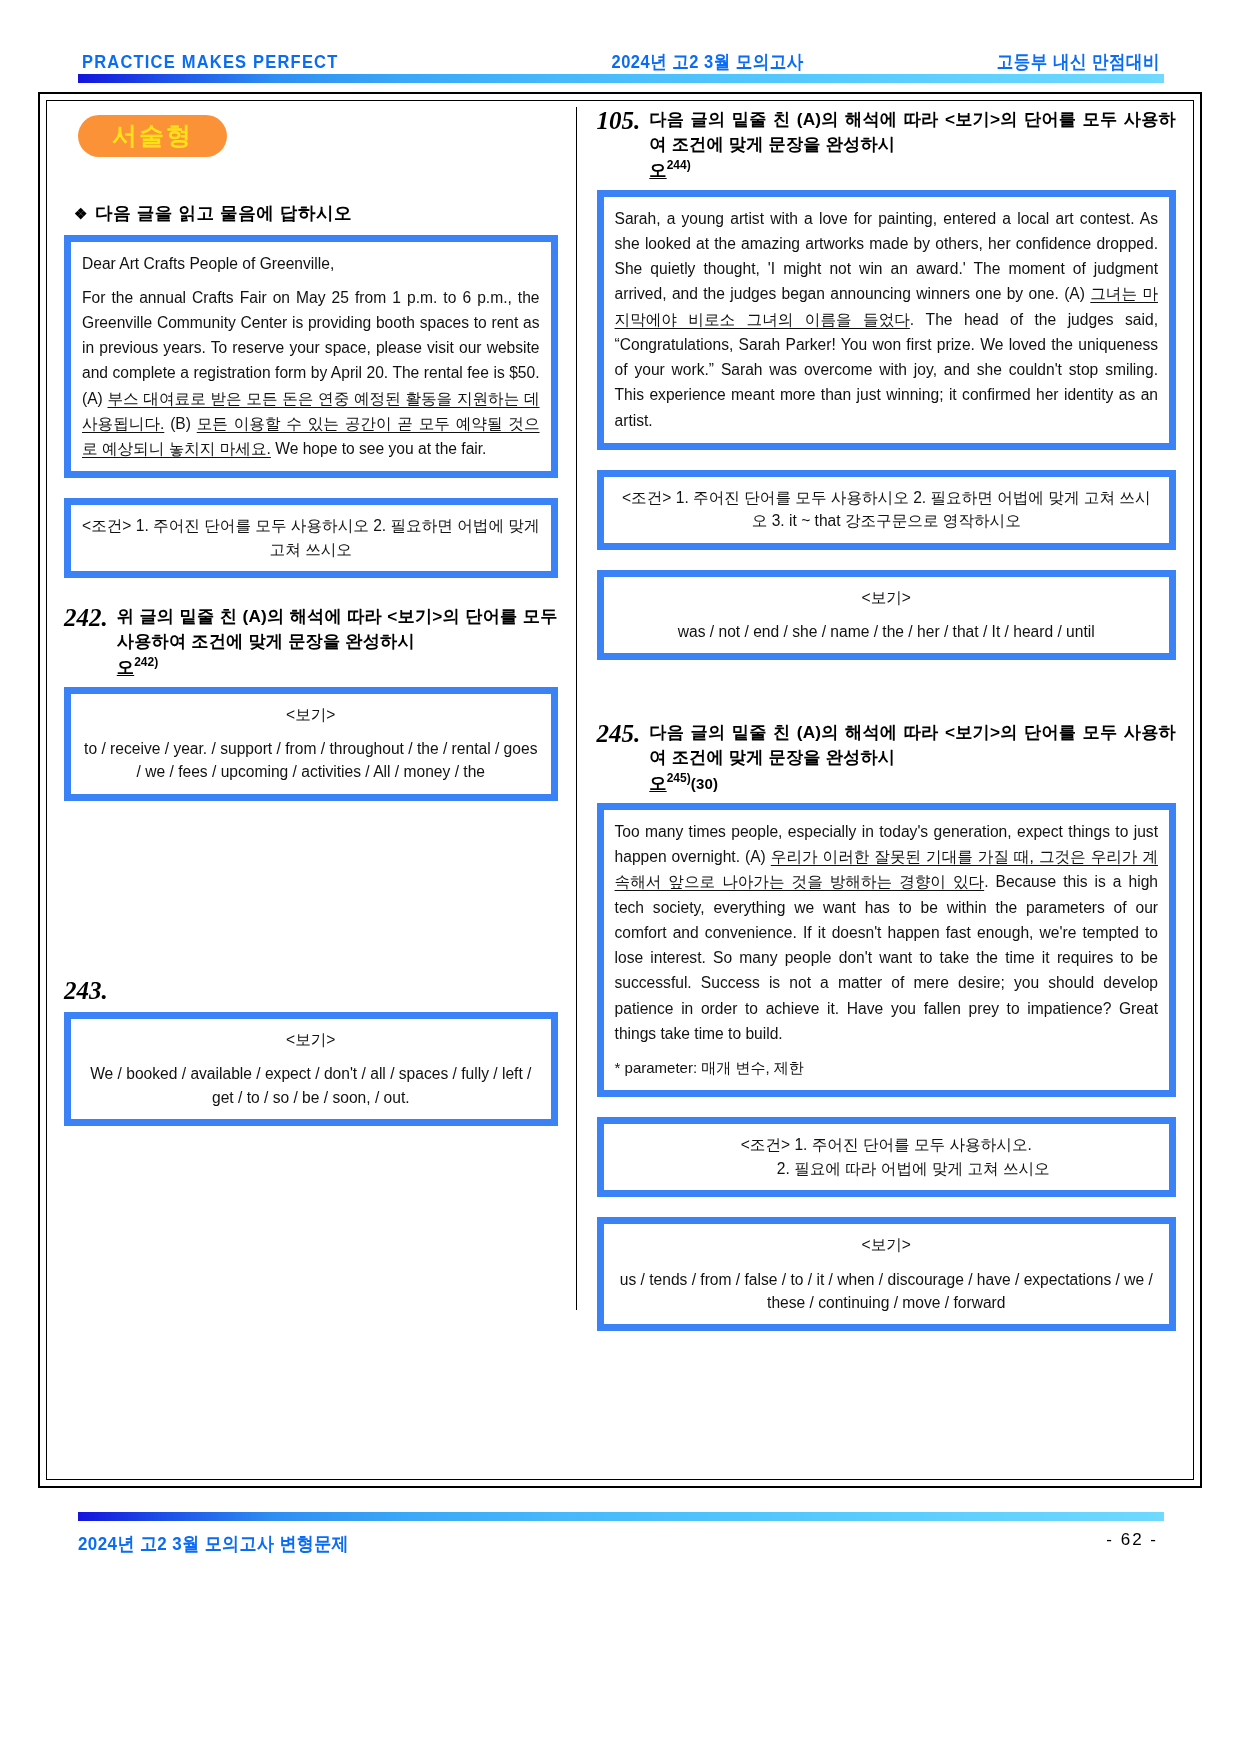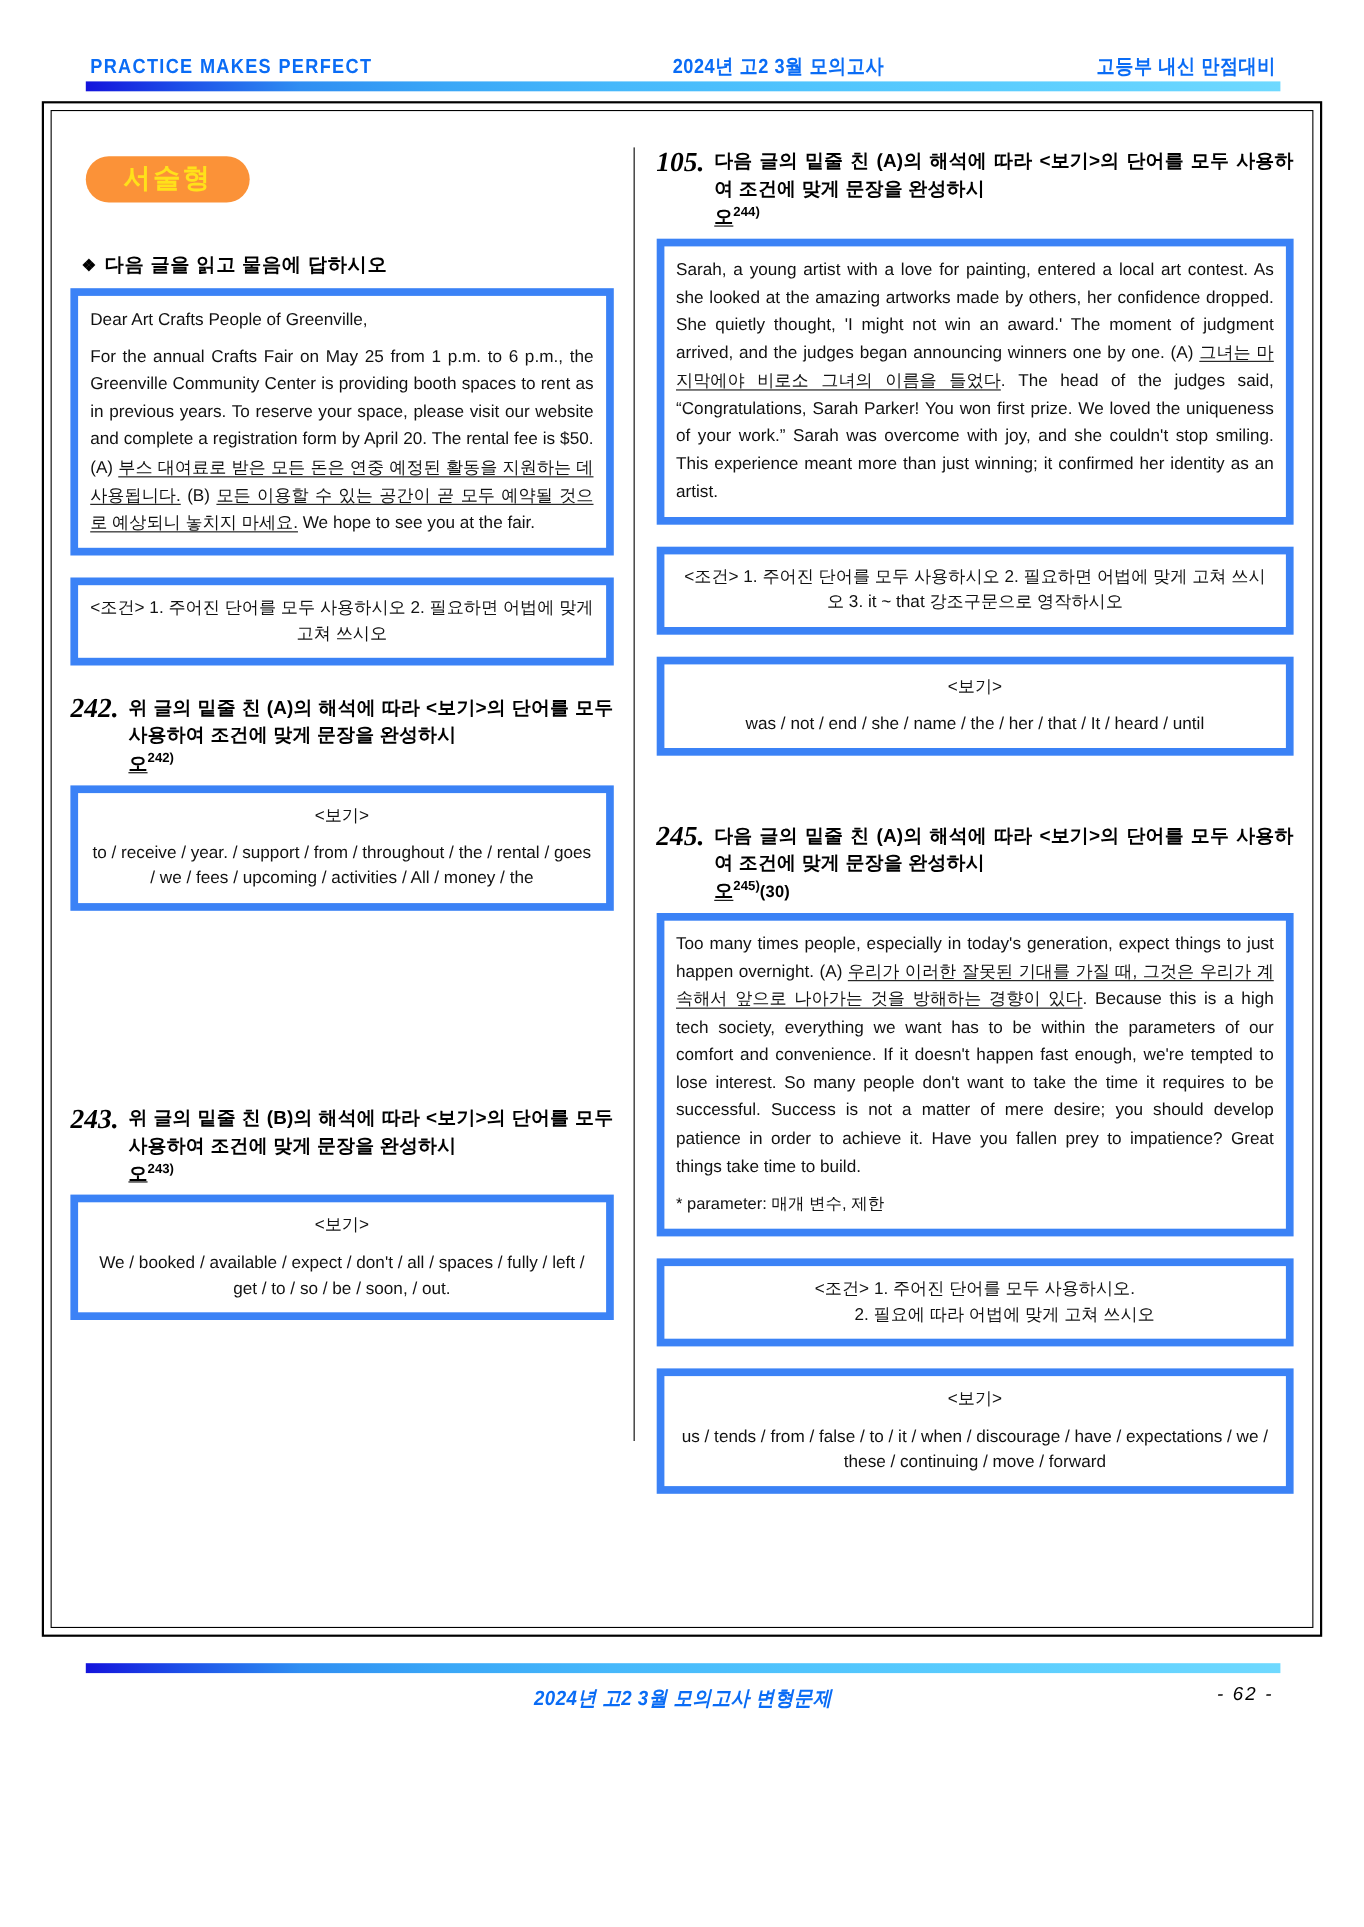--- a/index.html
+++ b/index.html
@@ -86,21 +86,21 @@
   }
 
   
   .columns {
     position: absolute;
     left: 38px;
     top: 92px;
     width: 1164px;
     height: 1240px;
     box-sizing: border-box;
-    padding: 32px 26px 10px 26px;
+    padding: 5px 26px 10px 26px;
     display: flex;
   }
   .col {
     box-sizing: border-box;
   }
   .col-left {
     width: 512px;
     padding-right: 18px;
   }
   .col-divider {
@@ -243,25 +243,24 @@
     height: 9px;
     width: 1086px;
     background: linear-gradient(to right,
         #1414dc 0%, #1d4fe8 8%, #2f8ef2 18%,
         #3aa7f7 30%, #46b8fb 44%, #50c4fd 60%,
         #5bcdfe 76%, #66d4ff 90%, #6fd9ff 100%);
   }
   .footer-row {
     display: flex;
     align-items: center;
-    justify-content: center;
+    justify-content: flex-start;
     position: relative;
     margin-top: 9px;
     height: 26px;
-    font-style: italic;
   }
   .footer-title {
     color: #0a6cf5;
     font-weight: bold;
     font-size: 17px;
     letter-spacing: 0.4px;
     transform: scaleY(1.1);
   }
   .footer-page {
     position: absolute;
@@ -319,23 +318,20 @@
     <div class="box tight bogi-box">
       <span class="bogi-label">&lt;보기&gt;</span>
       <span>to / receive / year. / support / from / throughout / the / rental / goes / we / fees / upcoming / activities / All / money / the</span>
     </div>
 
     <div class="spacer-xl"></div>
 
     
     <div class="qblock">
       <span class="qnum">243.</span>
-      <span class="qtext">
-        <span>위 글의 밑줄 친 (B)의 해석에 따라 &lt;보기&gt;의 단어를 모두 사용하여 조건에 맞게 문장을 완성하시</span><span class="qtail"><span class="o">오</span><span class="sup">243)</span></span>
-      </span>
     </div>
     <div class="box tight bogi-box">
       <span class="bogi-label">&lt;보기&gt;</span>
       <span>We / booked / available / expect / don't / all / spaces / fully / left / get / to / so / be / soon, / out.</span>
     </div>
 
   </div>
 
   <div class="col-divider"></div>
 

